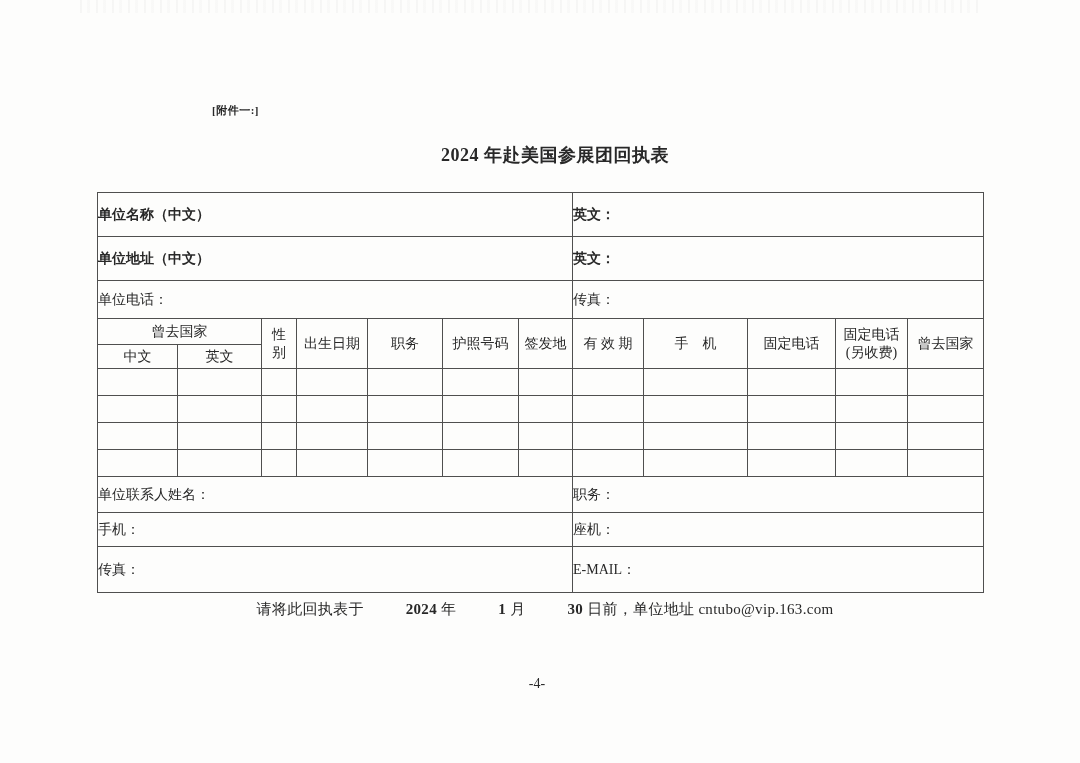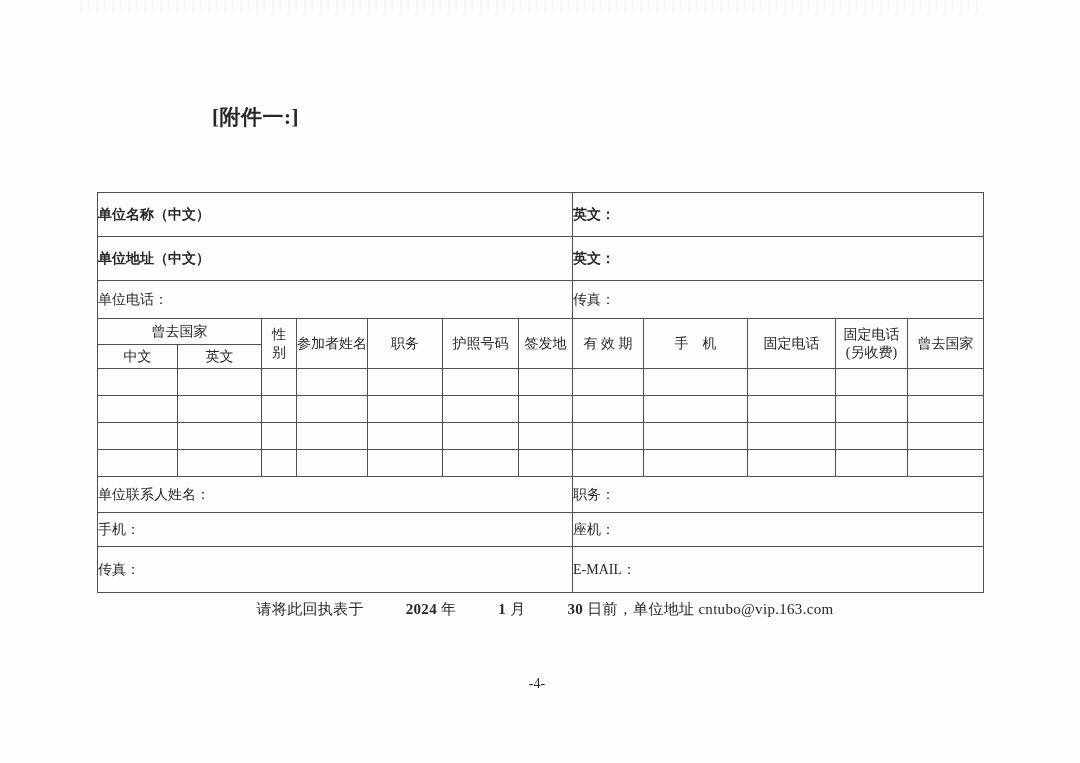--- a/index.html
+++ b/index.html
@@ -28,21 +28,21 @@
       rgba(130,130,130,0.06) 0 2px,
       rgba(255,255,255,0) 2px 7px,
       rgba(140,140,140,0.04) 7px 10px,
       rgba(255,255,255,0) 10px 16px
     );
   }
   .attachment-label {
     position: absolute;
     left: 212px;
     top: 103px;
-    font-size: 21px;
+    font-size: 11px;
     font-weight: bold;
     letter-spacing: 0.5px;
   }
   .form-title {
     position: absolute;
     left: 112px;
     top: 143px;
     width: 886px;
     text-align: center;
     font-size: 18px;
@@ -103,20 +103,21 @@
 </style>
 </head>
 <body>
 
 <div class="page">
 
   <div class="scan-noise"></div>
 
   <div class="attachment-label">[附件一:]</div>
 
+  <div class="form-title">2024 年赴美国参展团回执表</div>
 
   <table class="return-form">
     <colgroup>
       <col style="width:80px">
         <col style="width:84px">
         <col style="width:35px">
       <col style="width:71px">
         <col style="width:75px">
         <col style="width:76px">
       <col style="width:54px">
@@ -140,21 +141,21 @@
       <td class="label-cell" colspan="7">单位电话：</td>
       <td class="label-cell" colspan="5">传真：</td>
     </tr>
 
     <tr class="r-h26">
       <td class="hdr" colspan="2">曾去国家</td>
       <td class="hdr" rowspan="2">
         <span class="line">性</span>
         <span class="line">别</span>
       </td>
-      <td class="hdr" rowspan="2">参加者姓名</td>
+      <td class="hdr" rowspan="2">出生日期</td>
       <td class="hdr" rowspan="2">职务</td>
       <td class="hdr" rowspan="2">护照号码</td>
       <td class="hdr" rowspan="2">签发地</td>
       <td class="hdr" rowspan="2">有 效 期</td>
       <td class="hdr" rowspan="2">手　机</td>
       <td class="hdr" rowspan="2">固定电话</td>
       <td class="hdr" rowspan="2">
         <span class="line">固定电话</span>
         <span class="line">(另收费)</span>
       </td>

